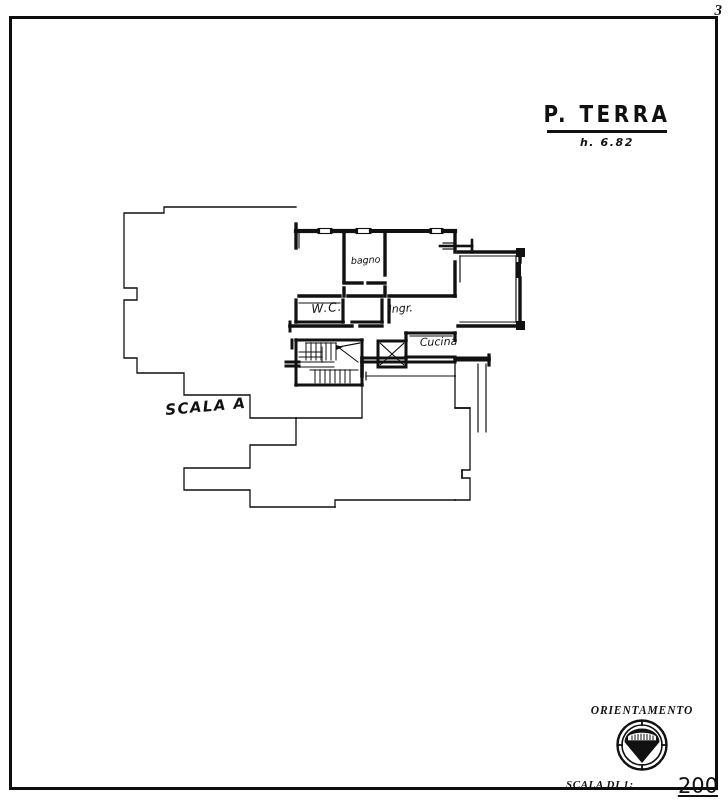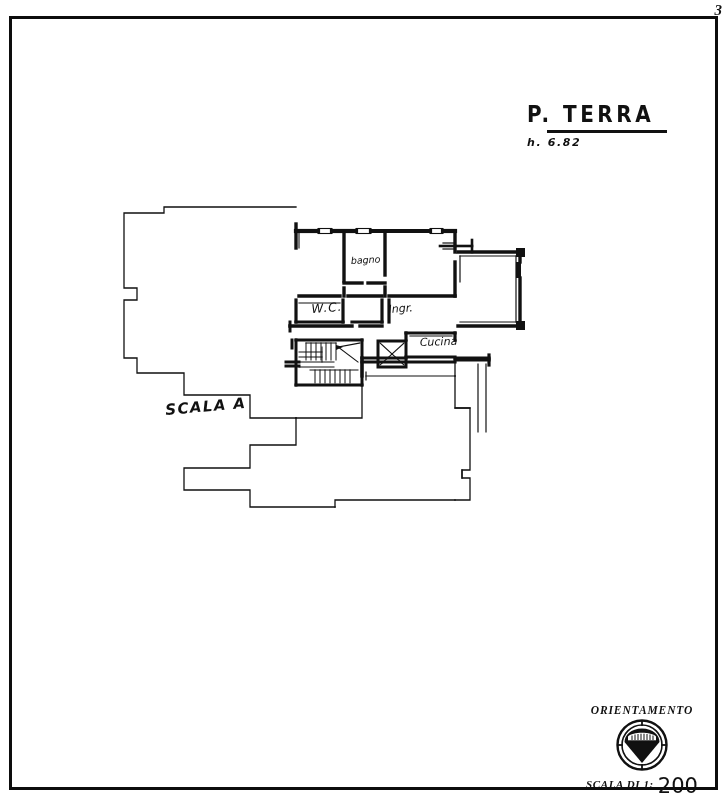--- a/index.html
+++ b/index.html
@@ -23,20 +23,21 @@
   
   #page-number{
     position:absolute;right:6px;top:2px;
     font-family:"Liberation Serif", serif;
     font-size:15px;font-weight:700;font-style:italic;
     color:#111;
   }
   
   #title-block{
     position:absolute;left:527px;top:104px;width:160px;
+    text-align:center;
   }
   #sheet-title{
     font-family:"DejaVu Sans", sans-serif;
     font-size:20px;letter-spacing:3.5px;font-weight:700;
     color:#111;line-height:1;
     display:inline-block;
     transform:scaleY(1.12);
   }
   #title-rule{
     width:120px;height:2.5px;background:#111;margin:5px auto 3px auto;
@@ -55,26 +56,26 @@
     font-weight:700;font-size:11.5px;letter-spacing:.9px;color:#111;
     font-style:italic;
   }
   #compass{
     width:52px;height:52px;margin:3px auto 1px auto;position:relative;
   }
   #scale-line{
     font-family:"Liberation Serif", serif;
     font-weight:700;font-size:11px;letter-spacing:.6px;color:#111;
     font-style:italic;white-space:nowrap;
-    display:flex;align-items:center;justify-content:center;gap:4px;
+    display:flex;align-items:center;justify-content:space-between;gap:4px;
   }
   #scale-value{
     font-family:"DejaVu Sans", sans-serif;
     font-size:21px;font-style:normal;font-weight:400;letter-spacing:0px;
-    position:relative;top:2px;
+    position:relative;top:2px;text-decoration:underline;
   }
   
   #plan{
     position:absolute;left:0;top:0;width:728px;height:800px;
     pointer-events:none;
   }
   .hand{
     font-family:"DejaVu Sans", sans-serif;
     font-style:italic;
     fill:#111;

